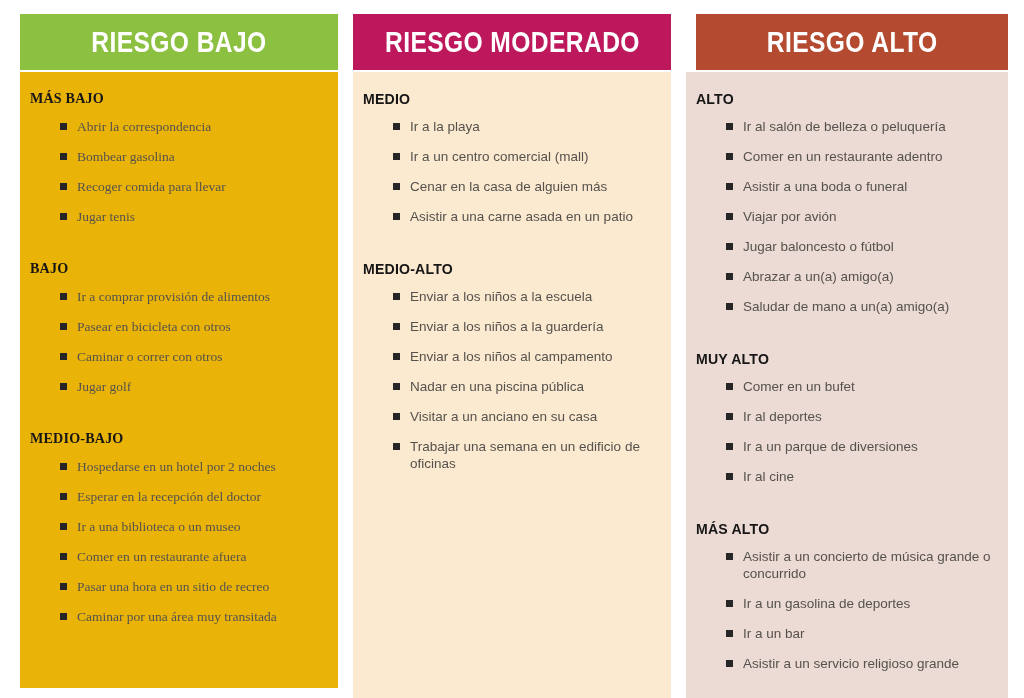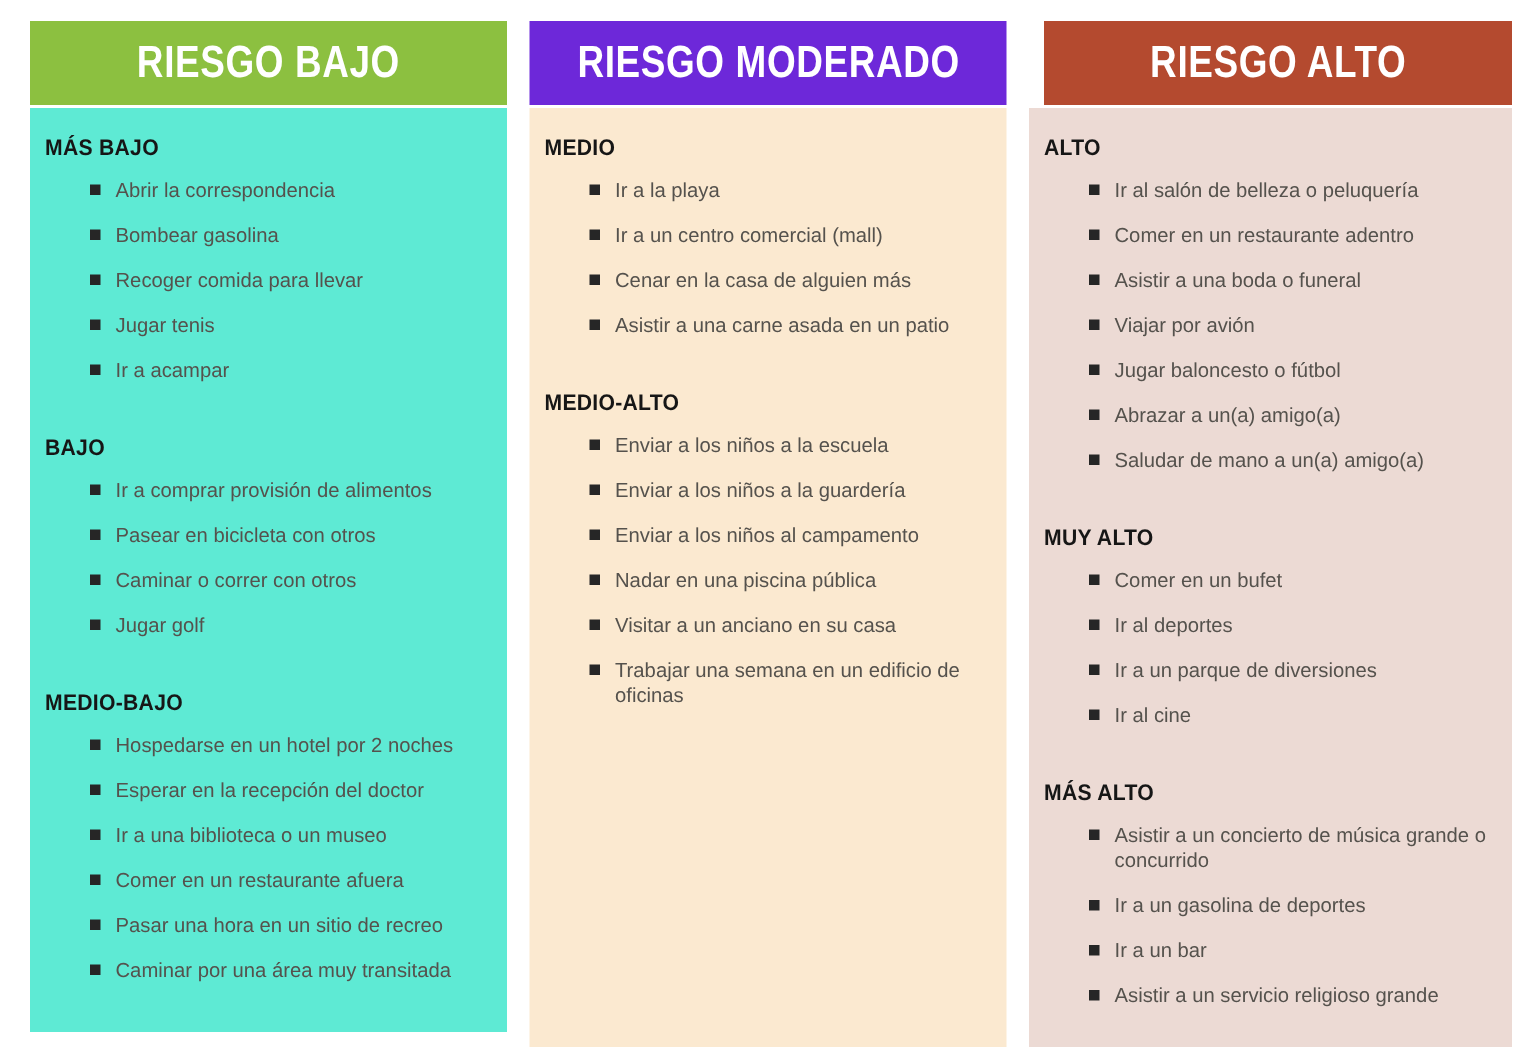--- a/index.html
+++ b/index.html
@@ -89,43 +89,42 @@
   }
 </style>
 </head>
 <body>
 
 <div class="board">
   <div class="column col-riesgo-bajo">
     <div class="col-header" style="background: rgb(140, 192, 64);">
       <span class="col-title">RIESGO BAJO</span>
     </div>
-    <div class="col-body" style="background: #5eead4;"><div class="section-heading">MÁS BAJO</div><ul class="item-list">
+    <div class="col-body" style="background: #eab308; font-family: Liberation Serif, serif;"><div class="section-heading">MÁS BAJO</div><ul class="item-list">
           <li class="item">Abrir la correspondencia</li>
           <li class="item">Bombear gasolina</li>
           <li class="item">Recoger comida para llevar</li>
           <li class="item">Jugar tenis</li>
-          <li class="item">Ir a acampar</li>
         </ul><div class="section-heading">BAJO</div><ul class="item-list">
           <li class="item">Ir a comprar provisión de alimentos</li>
           <li class="item">Pasear en bicicleta con otros</li>
           <li class="item">Caminar o correr con otros</li>
           <li class="item">Jugar golf</li>
         </ul><div class="section-heading">MEDIO-BAJO</div><ul class="item-list">
           <li class="item">Hospedarse en un hotel por 2 noches</li>
           <li class="item">Esperar en la recepción del doctor</li>
           <li class="item">Ir a una biblioteca o un museo</li>
           <li class="item">Comer en un restaurante afuera</li>
           <li class="item">Pasar una hora en un sitio de recreo</li>
           <li class="item">Caminar por una área muy transitada</li>
         </ul></div>
   </div>
 
   <div class="column col-riesgo-moderado">
-    <div class="col-header" style="background: #6d28d9;">
+    <div class="col-header" style="background: #be185d;">
       <span class="col-title">RIESGO MODERADO</span>
     </div>
     <div class="col-body" style="background: rgb(251, 233, 208);"><div class="section-heading">MEDIO</div><ul class="item-list">
           <li class="item">Ir a la playa</li>
           <li class="item">Ir a un centro comercial (mall)</li>
           <li class="item">Cenar en la casa de alguien más</li>
           <li class="item">Asistir a una carne asada en un patio</li>
         </ul><div class="section-heading">MEDIO-ALTO</div><ul class="item-list">
           <li class="item">Enviar a los niños a la escuela</li>
           <li class="item">Enviar a los niños a la guardería</li>

